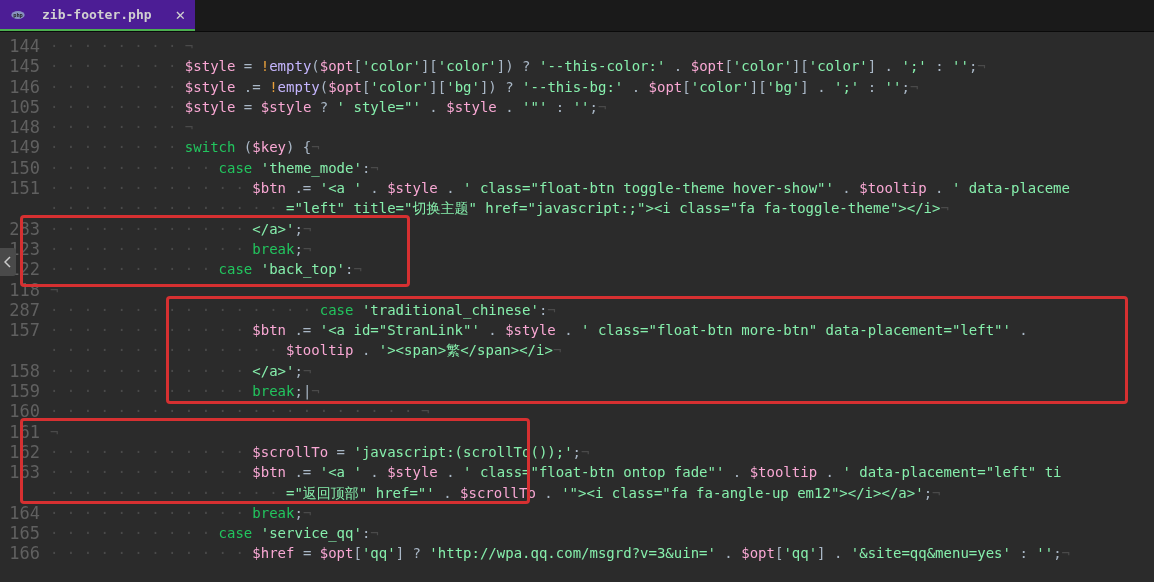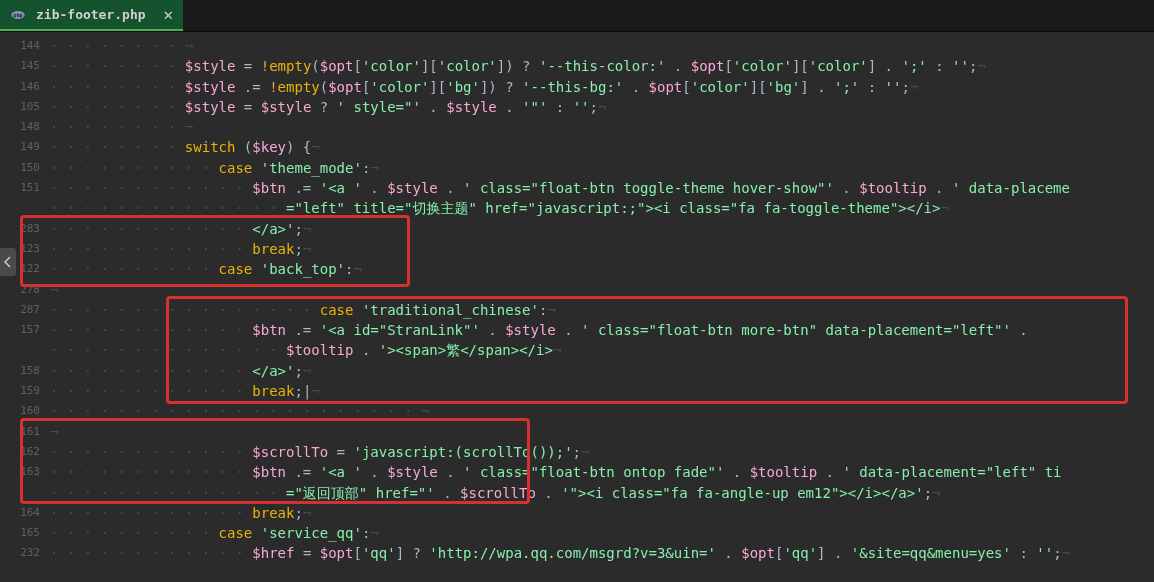--- a/index.html
+++ b/index.html
@@ -17,22 +17,22 @@
     background: #1a1a1a;
     height: 32px;
     display: flex;
     align-items: stretch;
     border-bottom: 1px solid #0a0a0a;
   }
   .tab {
     display: flex;
     align-items: center;
     padding: 8px 10px;
-    gap: 10px;
-    background: #14532d;
+    gap: 16px;
+    background: #4c1d95;
     border-bottom: 2px solid #4caf50;
     color: #d0d0d0;
     font-size: 13px;
     font-weight: 600;
     cursor: pointer;
   }
   .tab .file-icon {
     width: 16px;
     height: 16px;
     display: inline-flex;
@@ -51,39 +51,39 @@
     display: flex;
     height: calc(100% - 32px);
     position: relative;
     line-height: 1.45;
   }
   .gutter {
     background: #2b2b2b;
     color: #606060;
     text-align: right;
     padding: 4px 10px 4px 6px;
-    font-size: 11px;
+    font-size: 17px;
     user-select: none;
     min-width: 50px;
   }
   .gutter div { height: 20.3px; line-height: 20.3px; }
   .code {
     flex: 1;
     padding: 4px 0;
     font-size: 14px;
     white-space: pre;
     position: relative;
   }
   .code .line { height: 20.3px; line-height: 20.3px; }
 
   .ws { color: #4a4a4a; }
-  .kw { color: #eab308; }
+  .kw { color: #22c55e; }
   .str { color: #86efac; }
   .var { color: #f9a8d4; }
-  .fn { color: #eab308; }
+  .fn { color: #c4b5fd; }
   .op { color: #a9b7c6; }
   .neg { color: #e8a03c; }
   .eol { color: #4a4a4a; }
 
   .expand-handle {
     position: absolute;
     left: 0;
     top: 248px;
     width: 16px;
     height: 28px;
@@ -129,34 +129,34 @@
       <div>146</div>
       <div>105</div>
       <div>148</div>
       <div>149</div>
       <div>150</div>
       <div>151</div>
       <div></div>
       <div>283</div>
       <div>123</div>
       <div>122</div>
-      <div>278</div>
+      <div>118</div>
       <div>287</div>
       <div>157</div>
       <div></div>
       <div>158</div>
       <div>159</div>
       <div>160</div>
       <div>161</div>
       <div>162</div>
       <div>163</div>
       <div></div>
       <div>164</div>
       <div>165</div>
-      <div>232</div>
+      <div>166</div>
     </div>
   <div class="code" id="code"><div class="line"><span class="ws">· · · · · · · · </span><span class="eol">¬</span></div><div class="line"><span class="ws">· · · · · · · · </span><span class="var">$style</span><span class="op"> = </span><span class="neg">!</span><span class="fn">empty</span><span class="op">(</span><span class="var">$opt</span><span class="op">[</span><span class="str">'color'</span><span class="op">][</span><span class="str">'color'</span><span class="op">]) ? </span><span class="str">'--this-color:'</span><span class="op"> . </span><span class="var">$opt</span><span class="op">[</span><span class="str">'color'</span><span class="op">][</span><span class="str">'color'</span><span class="op">] . </span><span class="str">';'</span><span class="op"> : </span><span class="str">''</span><span class="op">;</span><span class="eol">¬</span></div><div class="line"><span class="ws">· · · · · · · · </span><span class="var">$style</span><span class="op"> .= </span><span class="neg">!</span><span class="fn">empty</span><span class="op">(</span><span class="var">$opt</span><span class="op">[</span><span class="str">'color'</span><span class="op">][</span><span class="str">'bg'</span><span class="op">]) ? </span><span class="str">'--this-bg:'</span><span class="op"> . </span><span class="var">$opt</span><span class="op">[</span><span class="str">'color'</span><span class="op">][</span><span class="str">'bg'</span><span class="op">] . </span><span class="str">';'</span><span class="op"> : </span><span class="str">''</span><span class="op">;</span><span class="eol">¬</span></div><div class="line"><span class="ws">· · · · · · · · </span><span class="var">$style</span><span class="op"> = </span><span class="var">$style</span><span class="op"> ? </span><span class="str">' style="'</span><span class="op"> . </span><span class="var">$style</span><span class="op"> . </span><span class="str">'"'</span><span class="op"> : </span><span class="str">''</span><span class="op">;</span><span class="eol">¬</span></div><div class="line"><span class="ws">· · · · · · · · </span><span class="eol">¬</span></div><div class="line"><span class="ws">· · · · · · · · </span><span class="kw">switch</span><span class="op"> (</span><span class="var">$key</span><span class="op">) {</span><span class="eol">¬</span></div><div class="line"><span class="ws">· · · · · · · · · · </span><span class="kw">case</span><span class="op"> </span><span class="str">'theme_mode'</span><span class="op">:</span><span class="eol">¬</span></div><div class="line"><span class="ws">· · · · · · · · · · · · </span><span class="var">$btn</span><span class="op"> .= </span><span class="str">'&lt;a '</span><span class="op"> . </span><span class="var">$style</span><span class="op"> . </span><span class="str">' class="float-btn toggle-theme hover-show"'</span><span class="op"> . </span><span class="var">$tooltip</span><span class="op"> . </span><span class="str">' data-placeme</span></div><div class="line"><span class="ws">· · · · · · · · · · · · · · </span><span class="str">="left" title="切换主题" href="javascript:;"&gt;&lt;i class="fa fa-toggle-theme"&gt;&lt;/i&gt;</span><span class="eol">¬</span></div><div class="line"><span class="ws">· · · · · · · · · · · · </span><span class="str">&lt;/a&gt;'</span><span class="op">;</span><span class="eol">¬</span></div><div class="line"><span class="ws">· · · · · · · · · · · · </span><span class="kw">break</span><span class="op">;</span><span class="eol">¬</span></div><div class="line"><span class="ws">· · · · · · · · · · </span><span class="kw">case</span><span class="op"> </span><span class="str">'back_top'</span><span class="op">:</span><span class="eol">¬</span></div><div class="line"><span class="eol">¬</span></div><div class="line"><span class="ws">· · · · · · · · · · · · · · · · </span><span class="kw">case</span><span class="op"> </span><span class="str">'traditional_chinese'</span><span class="op">:</span><span class="eol">¬</span></div><div class="line"><span class="ws">· · · · · · · · · · · · </span><span class="var">$btn</span><span class="op"> .= </span><span class="str">'&lt;a id="StranLink"'</span><span class="op"> . </span><span class="var">$style</span><span class="op"> . </span><span class="str">' class="float-btn more-btn" data-placement="left"'</span><span class="op"> . </span></div><div class="line"><span class="ws">· · · · · · · · · · · · · · </span><span class="var">$tooltip</span><span class="op"> . </span><span class="str">'&gt;&lt;span&gt;繁&lt;/span&gt;&lt;/i&gt;</span><span class="eol">¬</span></div><div class="line"><span class="ws">· · · · · · · · · · · · </span><span class="str">&lt;/a&gt;'</span><span class="op">;</span><span class="eol">¬</span></div><div class="line"><span class="ws">· · · · · · · · · · · · </span><span class="kw">break</span><span class="op">;|</span><span class="eol">¬</span></div><div class="line"><span class="ws">· · · · · · · · · · · · · · · · · · · · · · </span><span class="eol">¬</span></div><div class="line"><span class="eol">¬</span></div><div class="line"><span class="ws">· · · · · · · · · · · · </span><span class="var">$scrollTo</span><span class="op"> = </span><span class="str">'javascript:(scrollTo());'</span><span class="op">;</span><span class="eol">¬</span></div><div class="line"><span class="ws">· · · · · · · · · · · · </span><span class="var">$btn</span><span class="op"> .= </span><span class="str">'&lt;a '</span><span class="op"> . </span><span class="var">$style</span><span class="op"> . </span><span class="str">' class="float-btn ontop fade"'</span><span class="op"> . </span><span class="var">$tooltip</span><span class="op"> . </span><span class="str">' data-placement="left" ti</span></div><div class="line"><span class="ws">· · · · · · · · · · · · · · </span><span class="str">="返回顶部" href="'</span><span class="op"> . </span><span class="var">$scrollTo</span><span class="op"> . </span><span class="str">'"&gt;&lt;i class="fa fa-angle-up em12"&gt;&lt;/i&gt;&lt;/a&gt;'</span><span class="op">;</span><span class="eol">¬</span></div><div class="line"><span class="ws">· · · · · · · · · · · · </span><span class="kw">break</span><span class="op">;</span><span class="eol">¬</span></div><div class="line"><span class="ws">· · · · · · · · · · </span><span class="kw">case</span><span class="op"> </span><span class="str">'service_qq'</span><span class="op">:</span><span class="eol">¬</span></div><div class="line"><span class="ws">· · · · · · · · · · · · </span><span class="var">$href</span><span class="op"> = </span><span class="var">$opt</span><span class="op">[</span><span class="str">'qq'</span><span class="op">] ? </span><span class="str">'http://wpa.qq.com/msgrd?v=3&amp;uin='</span><span class="op"> . </span><span class="var">$opt</span><span class="op">[</span><span class="str">'qq'</span><span class="op">] . </span><span class="str">'&amp;site=qq&amp;menu=yes'</span><span class="op"> : </span><span class="str">''</span><span class="op">;</span><span class="eol">¬</span></div></div>
 </div>
 
 <div class="expand-handle">
   <svg viewBox="0 0 8 12" width="8" height="12">
       <path d="M6 1 L1 6 L6 11" stroke="#ccc" stroke-width="1.5" fill="none"></path>
     </svg>
 </div>
 

